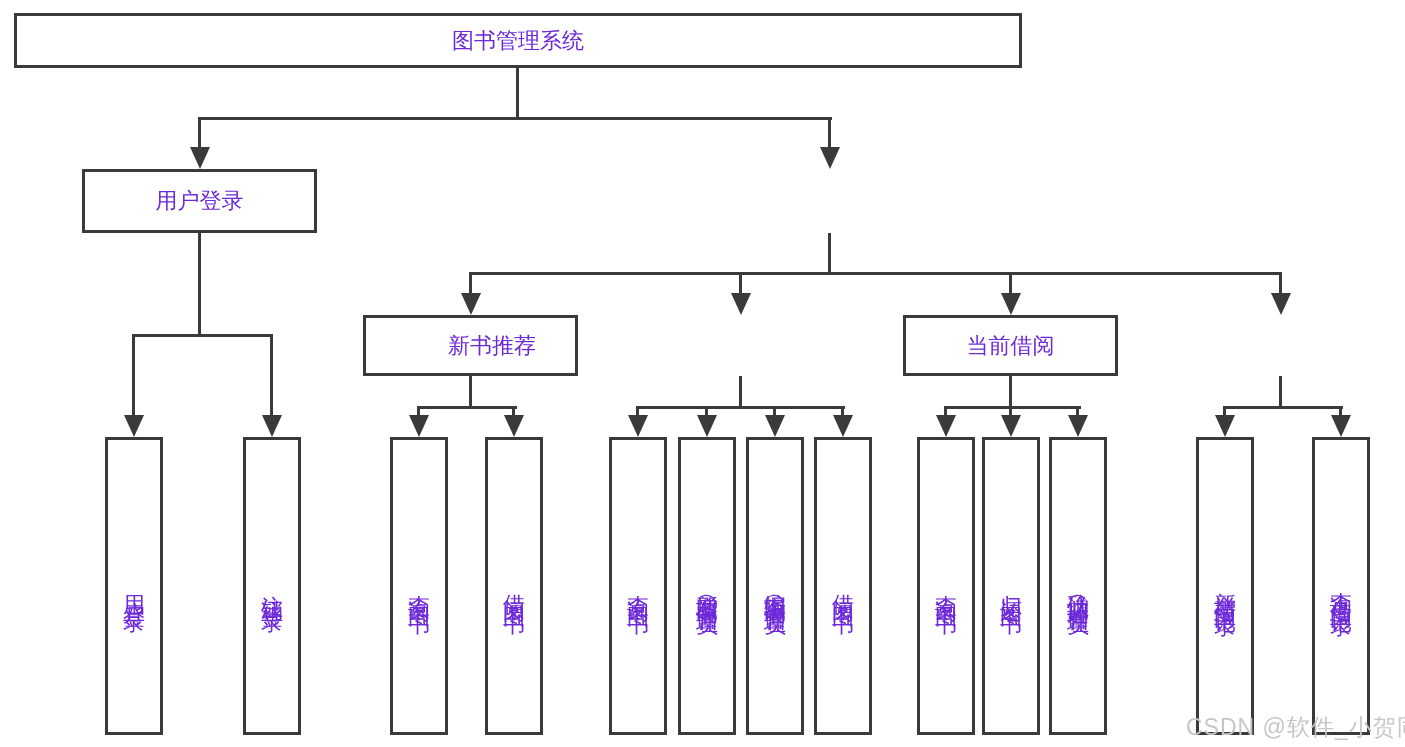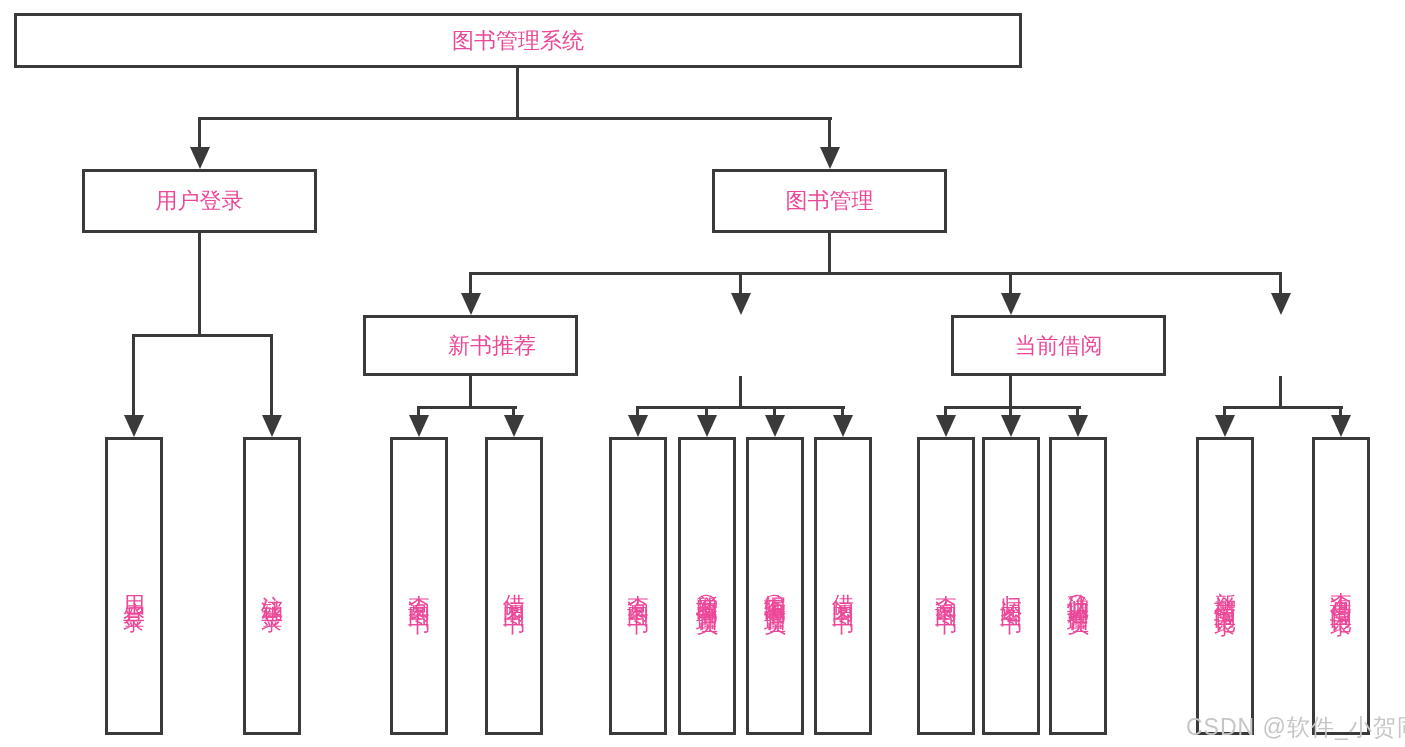--- a/index.html
+++ b/index.html
@@ -3,21 +3,21 @@
 <meta charset="utf-8">
 <style>
   html, body { margin:0; padding:0; background:#ffffff; }
   .stage {
     position:relative; width:1405px; height:747px; background:#ffffff;
     font-family:"Liberation Sans","DejaVu Sans",sans-serif; overflow:hidden;
   }
   .box {
     position:absolute; box-sizing:border-box; background:#ffffff;
     border:3px solid #3a3a3a; display:flex; align-items:center; justify-content:center;
-    color:#ec4899; font-size:22px; text-align:center; z-index:2;
+    color:#6d28d9; font-size:22px; text-align:center; z-index:2;
   }
   .vtext {
     writing-mode:vertical-rl; letter-spacing:6px; font-size:22px; line-height:1;
     padding-top:6px;
   }
   .line { position:absolute; background:#3a3a3a; z-index:1; }
   .arrow { position:absolute; width:3px; background:#3a3a3a; z-index:1; }
   .arrow::after {
     content:""; position:absolute; left:50%; bottom:-22px; transform:translateX(-50%);
     width:0; height:0;
@@ -35,36 +35,35 @@
 <div class="stage">
 
   <div class="box" style="left:14px;top:13px;width:1008px;height:55px;">图书管理系统</div>
 
   <div class="line" style="left:516px;top:68px;width:3px;height:52px;"></div>
   <div class="line" style="left:198px;top:117px;width:634px;height:3px;"></div>
   <div class="arrow" style="left:198px;top:117px;height:30px;"></div>
   <div class="arrow" style="left:828px;top:117px;height:30px;"></div>
 
   <div class="box" style="left:82px;top:169px;width:235px;height:64px;">用户登录</div>
-  <div class="box" style="left:712px;top:169px;width:235px;height:64px;">图书管理</div>
 
   <div class="line" style="left:198px;top:233px;width:3px;height:103px;"></div>
   <div class="line" style="left:132px;top:334px;width:141px;height:3px;"></div>
   <div class="arrow" style="left:132px;top:334px;height:81px;"></div>
   <div class="arrow" style="left:270px;top:334px;height:81px;"></div>
 
   <div class="line" style="left:828px;top:233px;width:3px;height:42px;"></div>
   <div class="line" style="left:469px;top:272px;width:813px;height:3px;"></div>
   <div class="arrow" style="left:469px;top:272px;height:21px;"></div>
   <div class="arrow" style="left:739px;top:272px;height:21px;"></div>
   <div class="arrow" style="left:1009px;top:272px;height:21px;"></div>
   <div class="arrow" style="left:1279px;top:272px;height:21px;"></div>
 
   <div class="box" style="left:363px;top:315px;width:215px;height:61px;padding-left:43px;">新书推荐</div>
-  <div class="box" style="left:903px;top:315px;width:215px;height:61px;margin-left:48px;">当前借阅</div>
+  <div class="box" style="left:903px;top:315px;width:215px;height:61px;">当前借阅</div>
 
   <div class="line" style="left:469px;top:376px;width:3px;height:33px;"></div>
   <div class="line" style="left:417px;top:406px;width:100px;height:3px;"></div>
   <div class="arrow" style="left:417px;top:406px;height:9px;"></div>
   <div class="arrow" style="left:512px;top:406px;height:9px;"></div>
 
   <div class="line" style="left:739px;top:376px;width:3px;height:33px;"></div>
   <div class="line" style="left:636px;top:406px;width:209px;height:3px;"></div>
   <div class="arrow" style="left:636px;top:406px;height:9px;"></div>
   <div class="arrow" style="left:705px;top:406px;height:9px;"></div>

